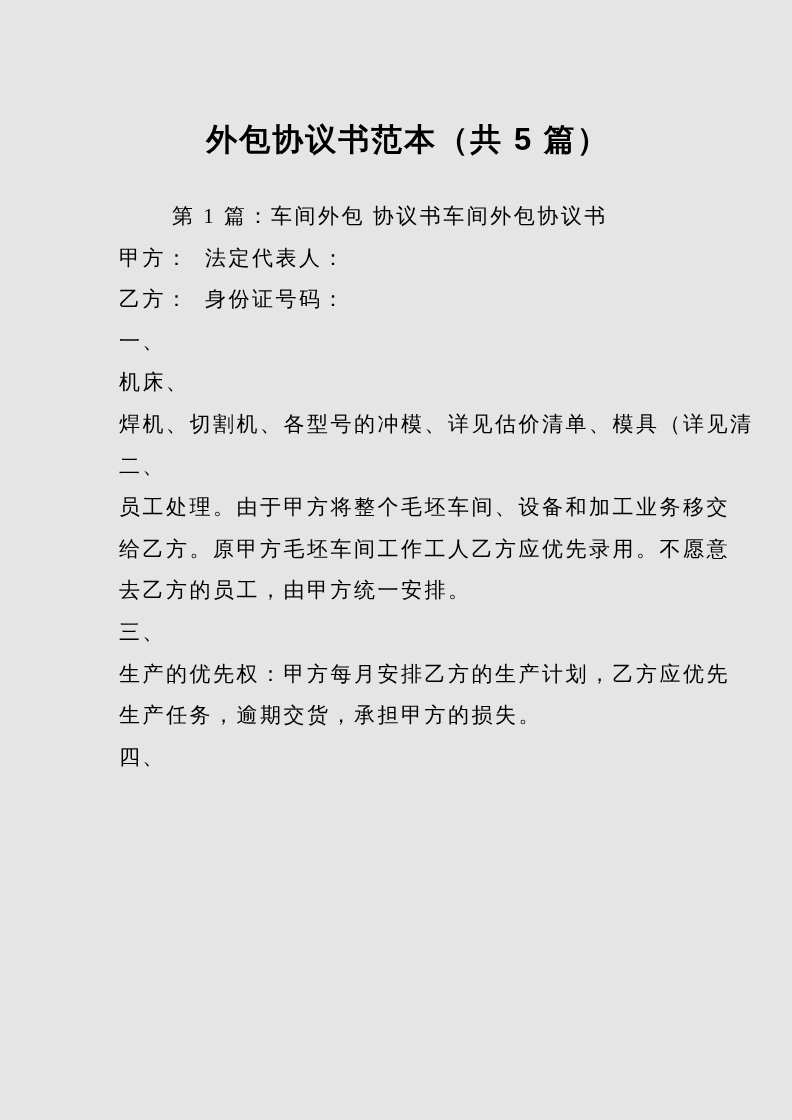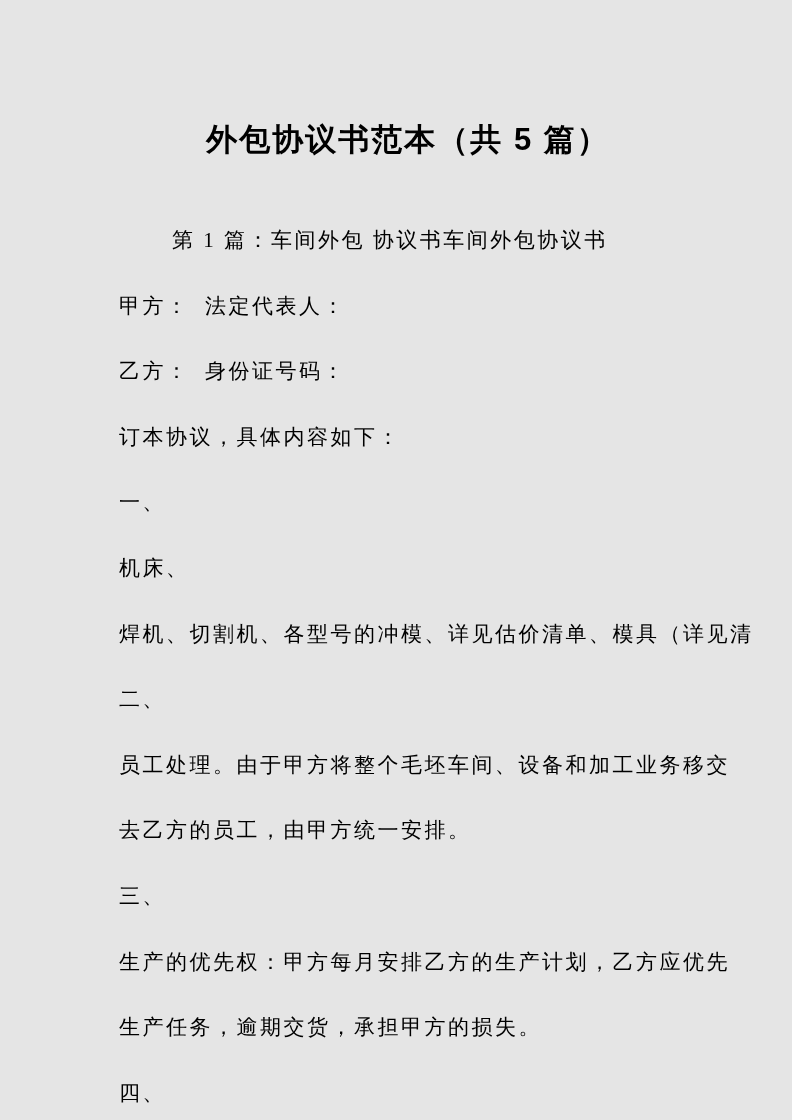--- a/index.html
+++ b/index.html
@@ -37,40 +37,39 @@
     width: 554px;
     font-family: "Liberation Serif", serif;
     font-size: 21px;
     line-height: 41.6px;
     letter-spacing: 2.5px;
     color: #000000;
   }
   .line {
     white-space: pre;
     height: 41.6px;
-    margin-top: 24px;
   }
   .line.indent {
     padding-left: 53px;
   }
 </style>
 </head>
 <body>
 
 <div class="page">
   <div class="doc-title">外包协议书范本（共 5 篇）</div>
   <div class="doc-body">
       <div class="line indent">第 1 篇：车间外包 协议书车间外包协议书</div>
       <div class="line body">甲方：  法定代表人：</div>
       <div class="line body">乙方：  身份证号码：</div>
-      <div class="line body">订本协议，具体内容如下：</div>
       <div class="line body">一、</div>
       <div class="line body">机床、</div>
       <div class="line body">焊机、切割机、各型号的冲模、详见估价清单、模具（详见清</div>
       <div class="line body">二、</div>
       <div class="line body">员工处理。由于甲方将整个毛坯车间、设备和加工业务移交</div>
+      <div class="line body">给乙方。原甲方毛坯车间工作工人乙方应优先录用。不愿意</div>
       <div class="line body">去乙方的员工，由甲方统一安排。</div>
       <div class="line body">三、</div>
       <div class="line body">生产的优先权：甲方每月安排乙方的生产计划，乙方应优先</div>
       <div class="line body">生产任务，逾期交货，承担甲方的损失。</div>
       <div class="line body">四、</div>
     </div>
 </div>
 
 </body></html>

